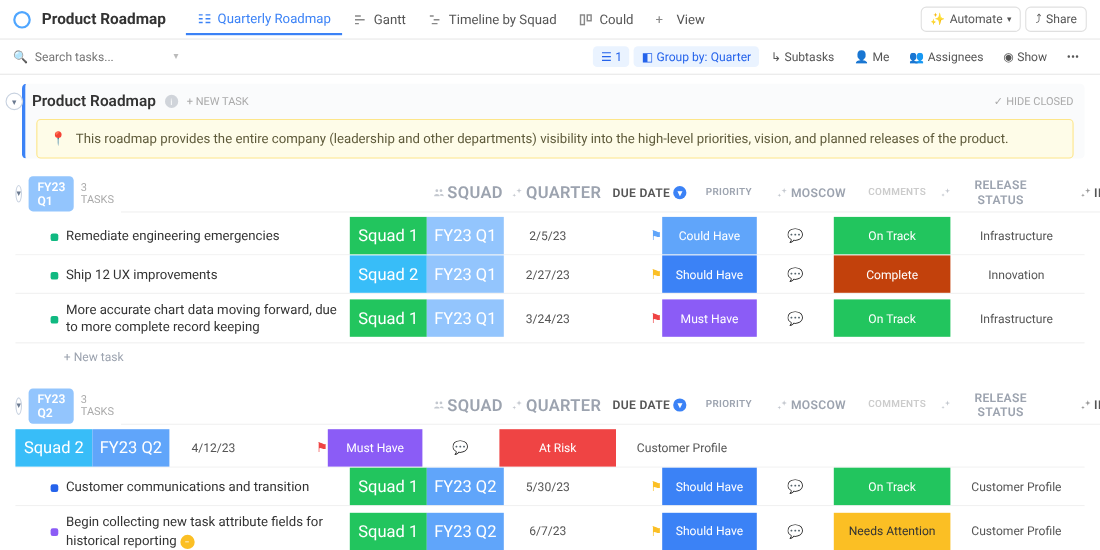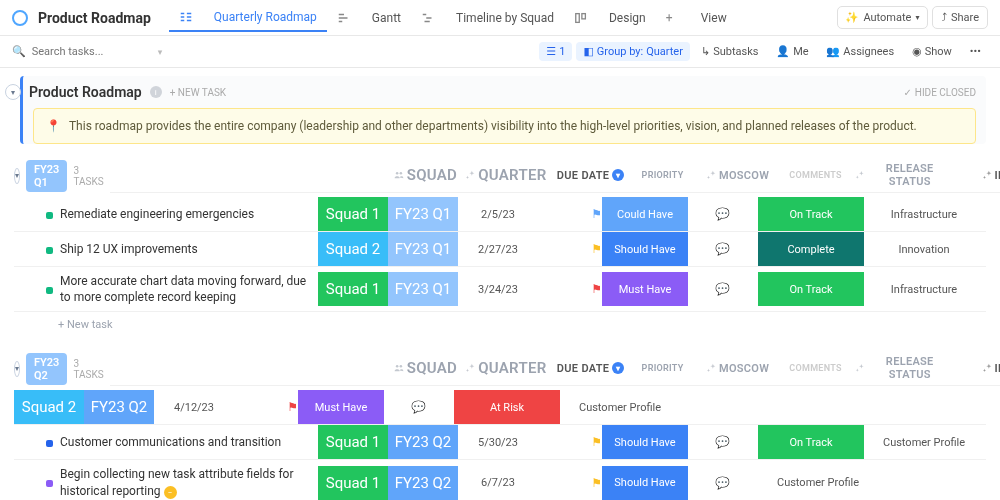--- a/index.html
+++ b/index.html
@@ -1,20 +1,20 @@
 <!DOCTYPE html>
 <html><head>
 <meta charset="utf-8">
 <style>
 *{box-sizing:border-box;margin:0;padding:0;font-family:-apple-system,BlinkMacSystemFont,"Segoe UI",Roboto,sans-serif}
 body{background:#fff;font-size:12px;color:#333;width:1000px;height:500px;overflow:hidden}
 .topbar{display:flex;align-items:center;padding:6px 12px;border-bottom:1px solid #e8e8e8;gap:4px;height:36px}
 .logo{width:16px;height:16px;border:2px solid #4fa6ff;border-radius:50%;margin-right:6px}
 .title{font-size:14px;font-weight:700;margin-right:14px}
-.tab{display:flex;align-items:center;gap:21px;padding:6px 10px;color:#555;cursor:pointer;font-size:12px;border-radius:4px}
+.tab{display:flex;align-items:center;gap:5px;padding:6px 10px;color:#555;cursor:pointer;font-size:12px;border-radius:4px}
 .tab.active{color:#3b82f6;border-bottom:2px solid #3b82f6;border-radius:0}
 .tab-icon{display:inline-flex;width:14px;height:14px;color:#888}
 .tab.active .tab-icon{color:#3b82f6}
 .spacer{flex:1}
 .btn{display:flex;align-items:center;gap:4px;padding:4px 8px;border:1px solid #e0e0e0;border-radius:5px;cursor:pointer;background:#fff;font-size:11px;color:#555}
 .subbar{display:flex;align-items:center;padding:6px 12px;border-bottom:1px solid #e8e8e8;gap:4px;height:32px;font-size:11px;color:#666}
 .search{display:flex;align-items:center;gap:6px;flex:1;color:#999}
 .search input{border:none;outline:none;font-size:11px;width:120px;color:#666}
 .pill{display:flex;align-items:center;gap:3px;padding:3px 7px;border-radius:4px;cursor:pointer;font-size:11px;color:#555}
 .pill.filter{background:#eaf3ff;color:#2563eb}
@@ -87,21 +87,21 @@
         </span>
         <span>Timeline by Squad</span>
       </div>
       <div class="tab">
         <span class="tab-icon">
           <svg viewBox="0 0 16 16" fill="none" stroke="currentColor" stroke-width="1.5">
             <rect x="2" y="3" width="4" height="10"></rect>
             <rect x="9" y="3" width="4" height="6"></rect>
           </svg>
         </span>
-        <span>Design</span>
+        <span>Could</span>
       </div>
       <div class="tab">
         <span class="tab-icon">+</span>
         <span>View</span>
       </div>
     </div>
   <div class="spacer"></div>
   <div class="btn">
       <span>✨</span>
       <span>Automate</span>
@@ -232,21 +232,21 @@
         <div class="c-name indent">
           <span class="sq" style="background:#10b981"></span>
           <span style="flex:1">Ship 12 UX improvements </span>
         </div>
         <div class="c-squad" style="background:#38bdf8">Squad 2</div>
         <div class="c-quarter" style="background:#93c5fd">FY23 Q1</div>
         <div class="c-due">2/27/23</div>
         <div class="c-pri"><span class="flag" style="color:#fbbf24">⚑</span></div>
         <div class="c-moscow" style="background:#3b82f6">Should Have</div>
         <div class="c-com"><span>💬</span></div>
-        <div class="c-rel" style="background:#0f766e;color:#fff">Complete</div>
+        <div class="c-rel" style="background:#c2410c;color:#fff">Complete</div>
         <div class="c-init">Innovation</div>
         <div class="c-add"></div>
       </div>
       <div class="tbl-row">
         <div class="c-name indent">
           <span class="sq" style="background:#10b981"></span>
           <span style="flex:1">More accurate chart data moving forward, due to more complete record keeping </span>
         </div>
         <div class="c-squad" style="background:#22c55e">Squad 1</div>
         <div class="c-quarter" style="background:#93c5fd">FY23 Q1</div>
@@ -337,17 +337,18 @@
         <div class="c-name indent">
           <span class="sq" style="background:#8b5cf6"></span>
           <span style="flex:1">Begin collecting new task attribute fields for historical reporting <span class="prog">−</span></span>
         </div>
         <div class="c-squad" style="background:#22c55e">Squad 1</div>
         <div class="c-quarter" style="background:#60a5fa">FY23 Q2</div>
         <div class="c-due">6/7/23</div>
         <div class="c-pri"><span class="flag" style="color:#fbbf24">⚑</span></div>
         <div class="c-moscow" style="background:#3b82f6">Should Have</div>
         <div class="c-com"><span>💬</span></div>
+        <div class="c-rel" style="background:#fbbf24;color:#333">Needs Attention</div>
         <div class="c-init">Customer Profile</div>
         <div class="c-add"></div>
       </div>
     </div>
 </div>
 
 </body></html>

